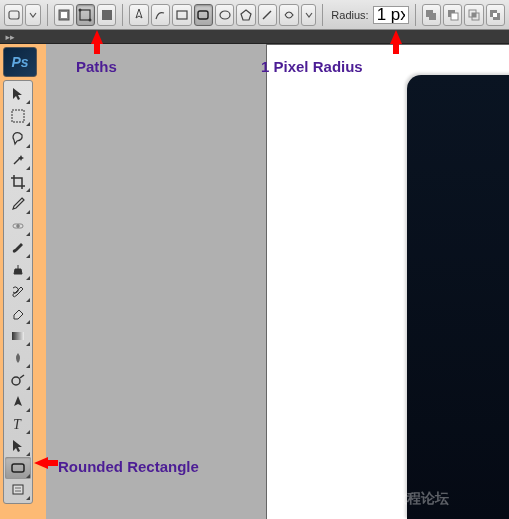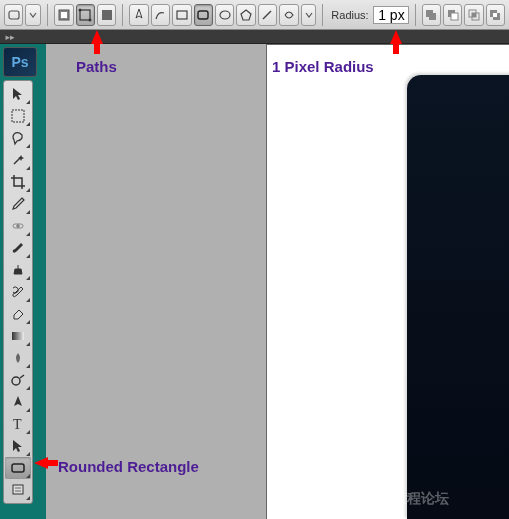--- a/index.html
+++ b/index.html
@@ -4,26 +4,26 @@
 <style>
 * { box-sizing: border-box; margin: 0; padding: 0; }
 body { width: 509px; height: 519px; background: #b0b0b0; font-family: Arial, sans-serif; font-size: 11px; overflow: hidden; position: relative; }
 
 .options-bar { height: 30px; background: linear-gradient(#e8e8e8, #d0d0d0); border-bottom: 1px solid #888; display: flex; align-items: center; padding: 12px 4px; gap: 2px; }
 .opt-btn { width: 22px; height: 22px; background: linear-gradient(#f5f5f5,#ddd); border: 1px solid #999; border-radius: 3px; display: flex; align-items: center; justify-content: center; cursor: pointer; }
 .opt-btn.narrow { width: 18px; }
 .opt-btn.selected { background: linear-gradient(#ccc,#aaa); border-color: #666; box-shadow: inset 0 1px 2px rgba(0,0,0,0.3); }
 .divider { width: 1px; height: 22px; background: #999; margin: 0 4px; }
 .opt-label { font-size: 11px; color: #333; margin: 0 2px; }
-.opt-input { width: 36px; height: 18px; border: 1px solid #999; background: #fff; font-size: 14px; padding: 0 3px; text-align: right; }
+.opt-input { width: 36px; height: 18px; border: 1px solid #999; background: #fff; font-size: 17px; padding: 0 3px; text-align: right; }
 
 .tab-strip { height: 14px; background: #3a3a3a; border-bottom: 1px solid #222; display: flex; align-items: center; }
 .tab-arrows { width: 20px; height: 14px; display: flex; align-items: center; justify-content: center; color: #aaa; font-size: 9px; }
 
-.left-column { position: absolute; left: 0; top: 44px; width: 46px; height: 475px; background: #0f766e; }
+.left-column { position: absolute; left: 0; top: 44px; width: 46px; height: 475px; background: #fdba74; font-style: italic; }
 .ps-logo { width: 34px; height: 30px; margin: 3px 3px 3px 3px; background: linear-gradient(135deg,#0a2540,#1a3a5a); border: 1px solid #555; border-radius: 3px; display: flex; align-items: center; justify-content: center; color: #5fa8e0; font-weight: bold; font-size: 14px; font-family: Arial; }
 
 .tools-panel { width: 30px; margin-left: 3px; background: linear-gradient(#e0e0e0,#ccc); border: 1px solid #888; border-radius: 3px; padding: 2px 0; }
 .tool { width: 26px; height: 22px; margin: 0 auto; display: flex; align-items: center; justify-content: center; cursor: pointer; border-radius: 2px; position: relative; }
 .tool.selected { background: linear-gradient(#bbb,#999); box-shadow: inset 0 1px 2px rgba(0,0,0,0.3); }
 .tool .corner { position: absolute; right: 1px; bottom: 1px; width: 0; height: 0; border-right: 4px solid #444; border-top: 4px solid transparent; }
 
 .workspace { position: absolute; left: 46px; top: 44px; right: 0; bottom: 0; background: #b0b0b0; }
 .canvas-window { position: absolute; left: 220px; top: 0; width: 300px; height: 475px; background: #fff; border-left: 1px solid #666; border-top: 1px solid #666; }
 .canvas-shape { position: absolute; left: 140px; top: 30px; width: 200px; height: 445px; background: linear-gradient(180deg,#0a1422,#050a14); border-radius: 14px 0 0 0; box-shadow: -2px -2px 3px rgba(0,0,0,0.15); }
@@ -291,21 +291,21 @@
     <div class="canvas-shape"></div>
   </div>
 </div>
 
 <div class="arrow-up" style="left:91px; top:30px;"></div>
 <div class="arrow-stem" style="left:94px; top:42px;"></div>
 <div class="annotation" style="left:76px; top:58px;">Paths</div>
 
 <div class="arrow-up" style="left:390px; top:30px;"></div>
 <div class="arrow-stem" style="left:393px; top:42px;"></div>
-<div class="annotation" style="left:272px; top:58px;">1 Pixel Radius</div>
+<div class="annotation" style="left:261px; top:58px;">1 Pixel Radius</div>
 
 <div class="arrow-left" style="left:34px; top:457px;"></div>
 <div class="arrow-stem-h" style="left:46px; top:460px;"></div>
 <div class="annotation" style="left:58px; top:458px;">Rounded Rectangle</div>
 
 <div class="watermark">
   <div>PS教程论坛</div>
 </div>
 
 </body></html>

